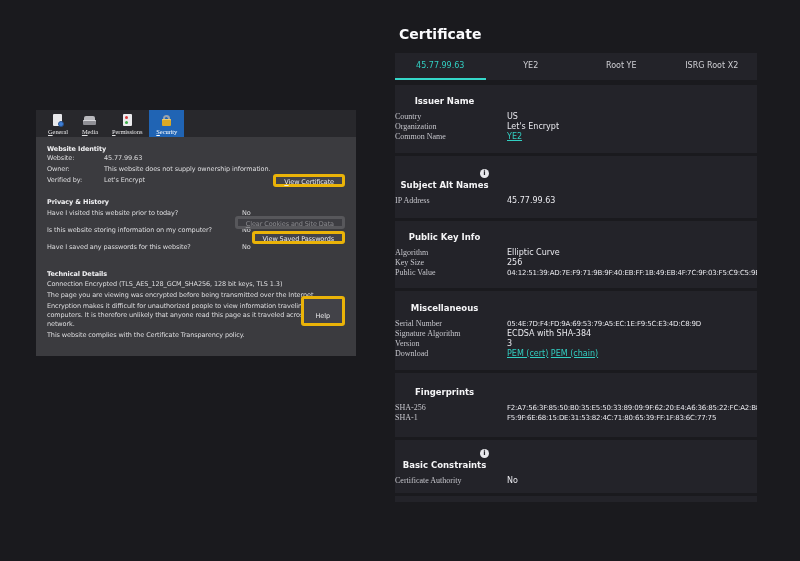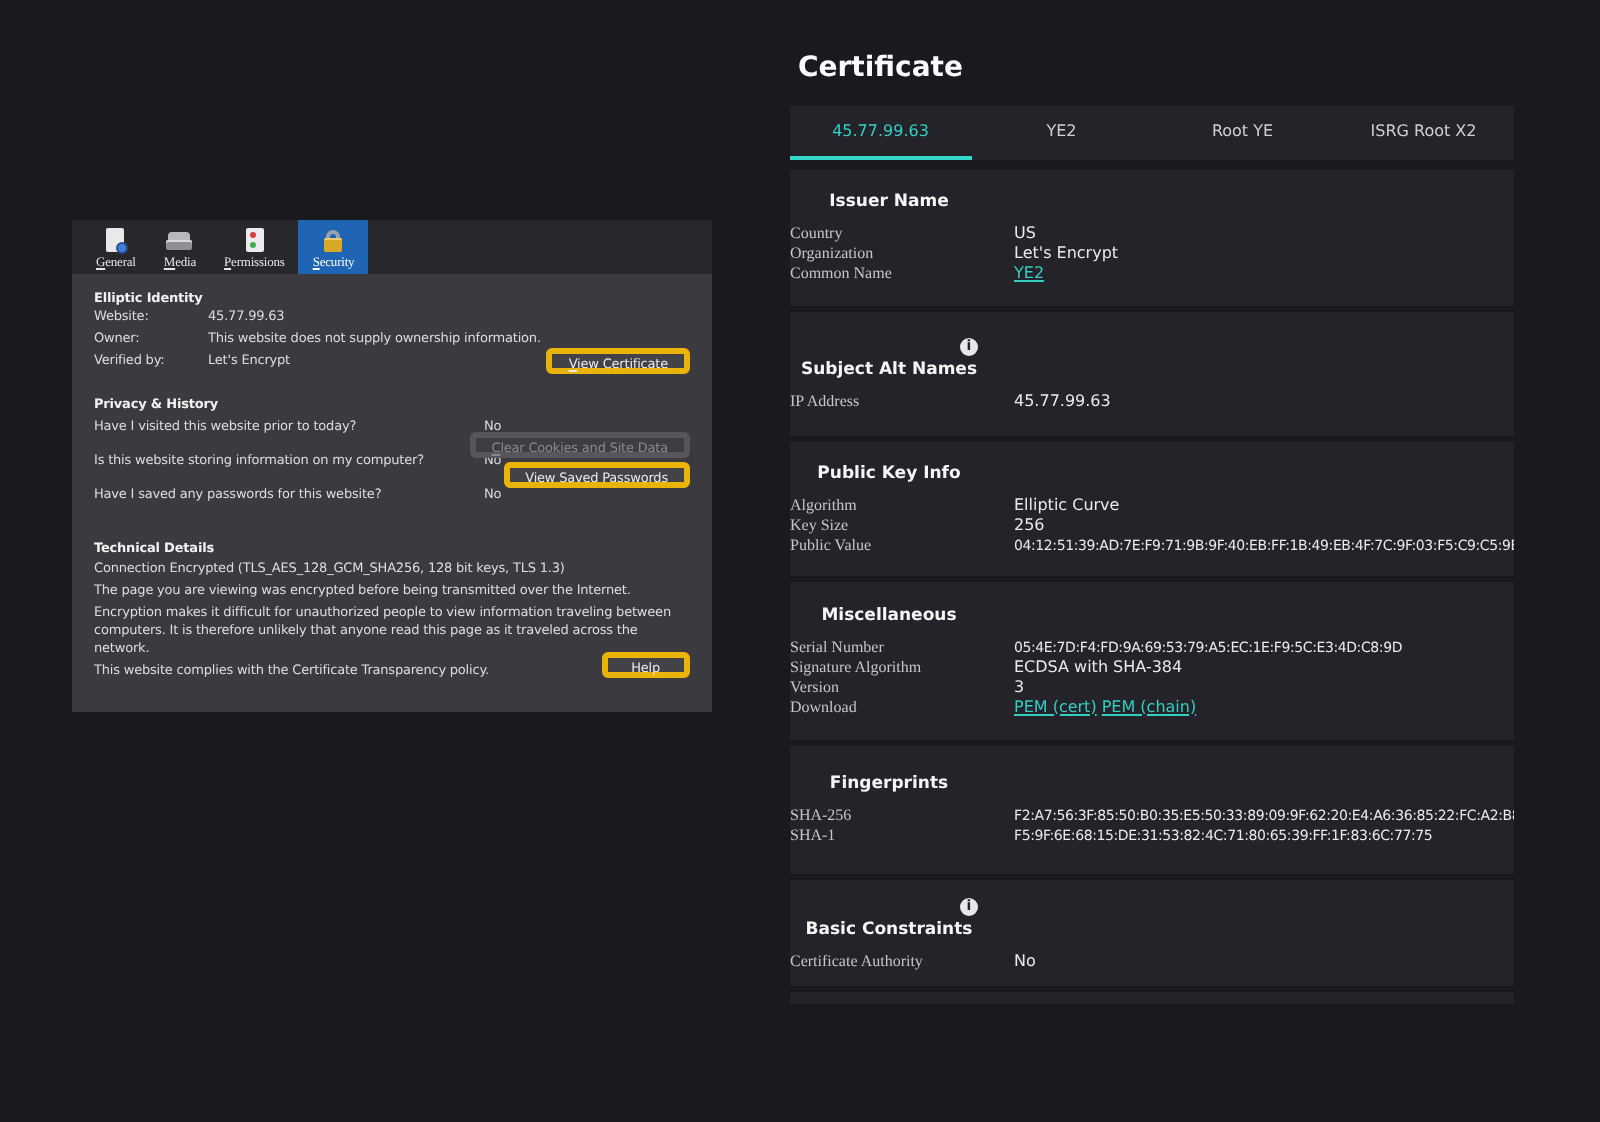--- a/index.html
+++ b/index.html
@@ -59,21 +59,21 @@
     position:absolute;right:11px;height:13px;box-sizing:border-box;
     background:#424248;border:3px solid #eab308;border-radius:3px;
     color:#eaeaec;font-size:6.5px;letter-spacing:-0.1px;line-height:10px;
     padding:0 8px;font-family:inherit;cursor:pointer;white-space:nowrap;
   }
   .gtk-btn.mn::first-letter{text-decoration:underline;}
   .gtk-btn:disabled{border-color:#57575b;color:#8a8a8e;background:#3d3d42;}
   .btn-viewcert{top:64px;}
   .btn-clearcookies{top:106px;}
   .btn-viewsaved{top:121px;}
-  .btn-help{top:216px;padding:0 12px;}
+  .btn-help{top:186px;padding:12px 12px;}
 
   
   .cert-title{position:absolute;left:399px;top:26px;font-size:14px;font-weight:bold;color:#fbfbfe;}
   .cert-panel{position:absolute;left:395px;top:53px;width:362px;}
   .ctabs{display:flex;height:27px;background:#232329;margin-bottom:5px;}
   .ctab{flex:1;text-align:center;font-size:8px;color:#cfcfd4;line-height:25px;
     position:relative;cursor:pointer;white-space:nowrap;}
   .ctab.sel{color:#32cfc2;}
   .ctab.sel::after{content:'';position:absolute;left:0;right:0;bottom:0;height:2px;background:#35d7c9;}
   .card{background:#232329;margin-bottom:3px;display:flex;flex-direction:column;
@@ -107,21 +107,21 @@
       <div class="tab">
         <span class="ticon icon-permissions"></span>
         <span class="tlabel">Permissions</span>
       </div>
       <div class="tab selected">
         <span class="ticon icon-lock"></span>
         <span class="tlabel">Security</span>
       </div>
     </div>
   <div class="dbody">
-    <div class="sect-h mt1">Elliptic Identity</div>
+    <div class="sect-h mt1">Website Identity</div>
     <div id="wi-rows">
         <div class="kv">
           <span class="k">Website:</span>
           <span class="v">45.77.99.63</span>
         </div>
         <div class="kv">
           <span class="k">Owner:</span>
           <span class="v">This website does not supply ownership information.</span>
         </div>
         <div class="kv">

